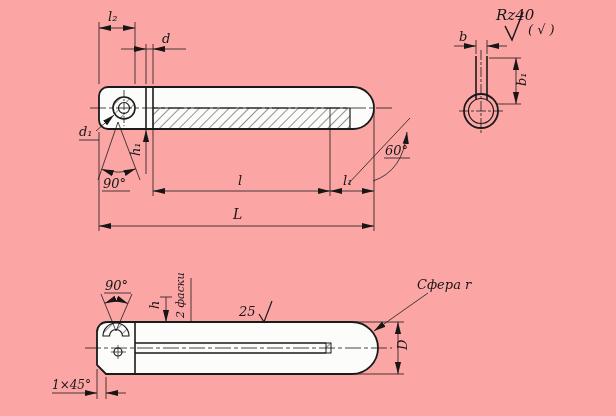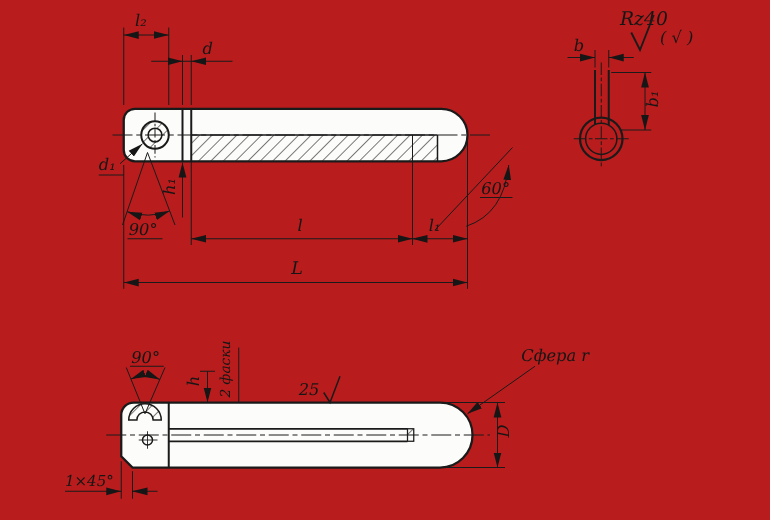--- a/index.html
+++ b/index.html
@@ -1,18 +1,18 @@
 <!DOCTYPE html>
 <html><head>
 <meta charset="utf-8">
 <style>
   html, body { margin: 0; padding: 0; background: #ffffff; }
   .sheet {
     width: 616px; height: 416px;
-    background: #b91c1c;
+    background: #fca5a5;
     position: relative;
     overflow: hidden;
     font-family: "DejaVu Serif", serif;
   }
   svg { display: block; }
   text {
     font-family: "DejaVu Serif", serif;
     font-style: italic;
     fill: #161616;
   }

